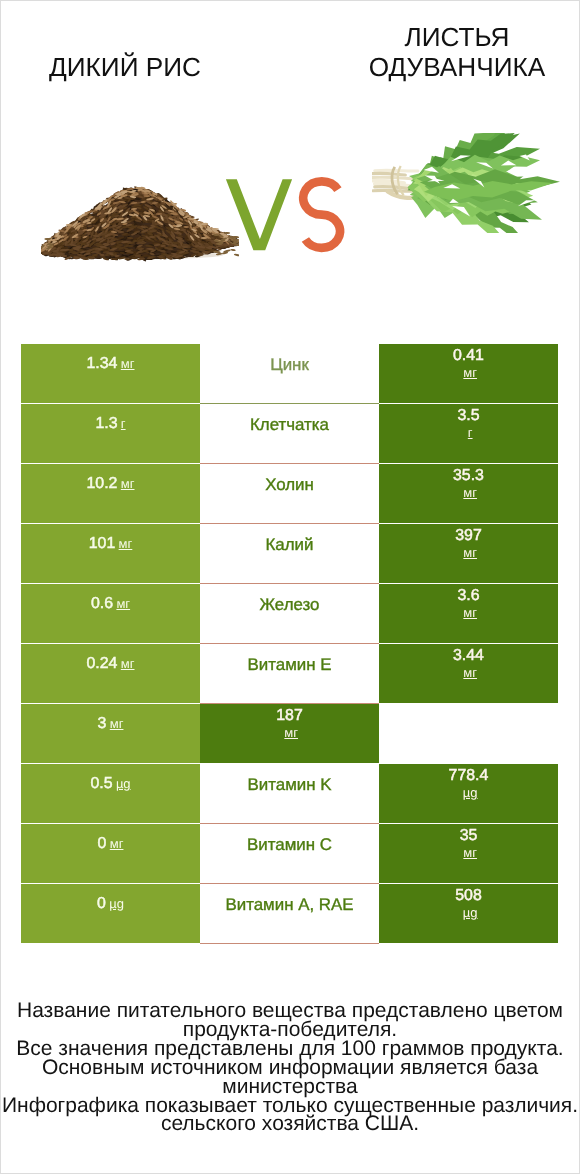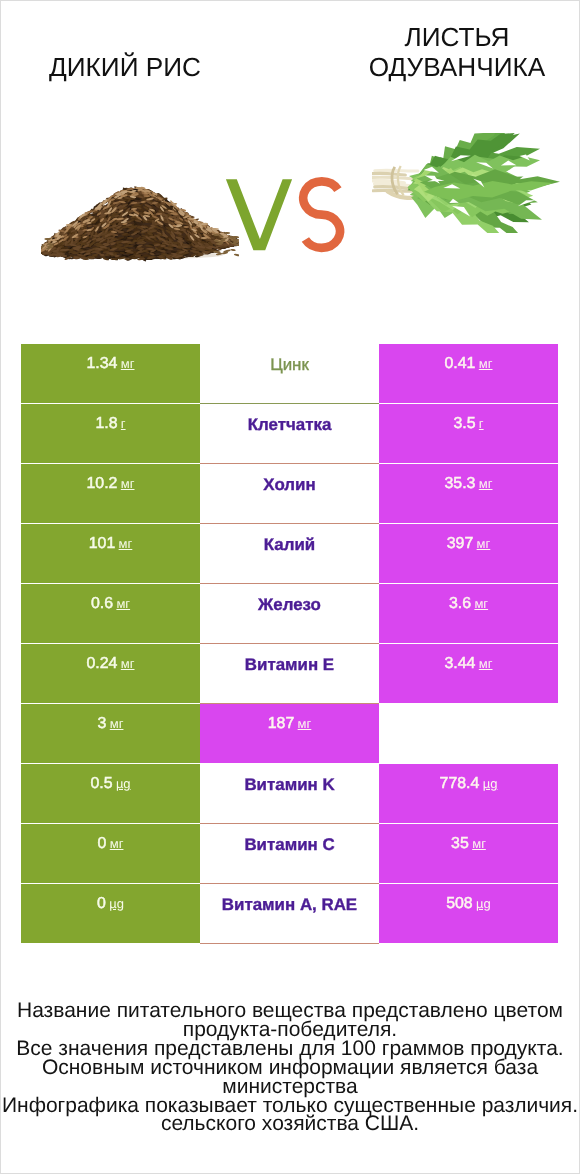--- a/index.html
+++ b/index.html
@@ -11,28 +11,28 @@
 .prodtitle{transform:translateZ(0);width:250px;font-size:26.2px;line-height:30px;color:#111;text-transform:uppercase;text-align:center;}
 .prodtitle.right{margin-left:auto;margin-right:-2px;}
 #riceart{position:absolute;left:41px;top:185px;width:198px;height:77px;}
 #leafart{position:absolute;left:372px;top:133px;width:188px;height:100px;}
 #vsart{position:absolute;left:224px;top:176px;width:122px;height:78px;}
 #table{position:absolute;left:21px;top:344px;width:537px;}
 .trow{display:flex;height:60px;}
 .cell{width:179px;height:58.5px;box-sizing:border-box;display:flex;align-items:center;justify-content:center;
  padding-bottom:19px;}
 .cell.lv{background:#83a62f;color:#f7fbe9;}
-.cell.rv{background:#d946ef;color:#fdf6ee;}
+.cell.rv{background:#4d7c0f;color:#fdf6ee;flex-direction:column;}
 .cell.name{background:#fff;height:60px;padding-bottom:18px;border-bottom:1.2px solid #8a9a55;}
 .cell.name.r{border-bottom-color:#c88b77;}
 .trow:last-child .cell.lv,.trow:last-child .cell.rv{height:58.5px;}
 .num{font-size:15.9px;font-weight:normal;-webkit-text-stroke:0.5px;transform:translateZ(0);}
 .unit{font-size:13px;font-weight:normal;margin-left:3.4px;transform:translateZ(0);text-decoration:underline;}
 .nm{font-size:16.9px;font-weight:normal;-webkit-text-stroke:0.38px;color:#7c9450;transform:translateZ(0);}
-.cell.name.r .nm{color:#4c1d95;font-weight:bold;}
+.cell.name.r .nm{color:#4d7c0f;}
 #footer{transform:translateZ(0);position:absolute;left:0;top:1002px;width:580px;text-align:center;font-size:21px;line-height:18.9px;color:#141414;}
 </style>
 </head>
 <body>
 
 <div id="frame"></div>
 
 <div id="titlebar">
  <div class="prodtitle left">ДИКИЙ РИС</div>
  <div class="prodtitle right">ЛИСТЬЯ ОДУВАНЧИКА</div>
@@ -2803,21 +2803,21 @@
   <div class="cell name">
         <span class="nm">Цинк</span>
       </div>
   <div class="cell rv">
         <span class="num">0.41</span>
         <span class="unit">мг</span>
       </div>
  </div>
 <div class="trow">
   <div class="cell lv">
-        <span class="num">1.8</span>
+        <span class="num">1.3</span>
         <span class="unit">г</span>
       </div>
   <div class="cell name r">
         <span class="nm">Клетчатка</span>
       </div>
   <div class="cell rv">
         <span class="num">3.5</span>
         <span class="unit">г</span>
       </div>
  </div>

